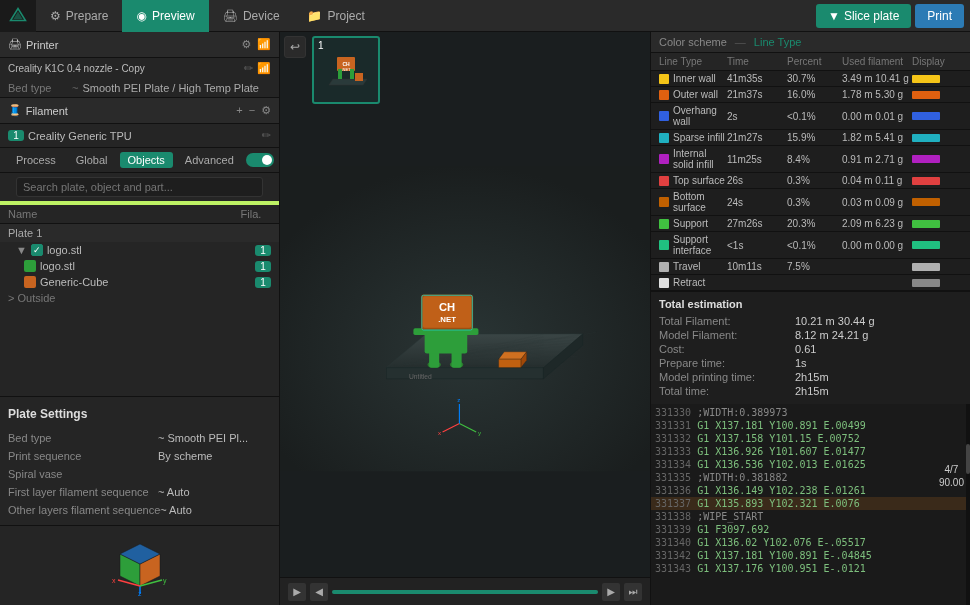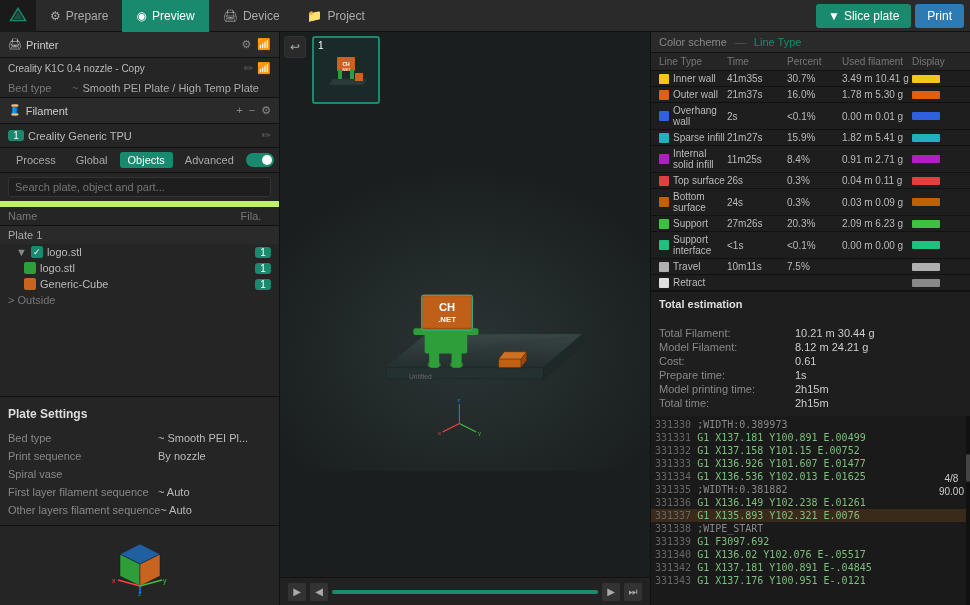--- a/index.html
+++ b/index.html
@@ -34,21 +34,21 @@
     .filament-item { display: flex; align-items: center; padding: 5px 8px; font-size: 11px; color: #bbb; gap: 4px; }
     .num-badge { background: #1a8a6e; color: #fff; border-radius: 3px; padding: 0 5px; font-size: 10px; min-width: 16px; text-align: center; }
 
     .process-tabs { display: flex; align-items: center; padding: 4px 8px; gap: 4px; border-bottom: 1px solid #111; }
     .proc-tab { padding: 2px 8px; border-radius: 3px; font-size: 11px; cursor: pointer; color: #aaa; }
     .proc-tab.active { background: #1a8a6e; color: #fff; }
     .adv-toggle { margin-left: auto; display: flex; align-items: center; gap: 4px; font-size: 11px; color: #aaa; }
     .toggle-switch { width: 28px; height: 14px; background: #1a8a6e; border-radius: 7px; position: relative; }
     .toggle-switch::after { content: ''; position: absolute; right: 2px; top: 2px; width: 10px; height: 10px; background: #fff; border-radius: 50%; }
 
-    .search-box { padding: 4px 8px; border-bottom: 6px solid #bef264; }
+    .search-box { padding: 4px 16px; border-bottom: 4px solid #bef264; }
     .search-input { width: 100%; background: #1e1e1e; border: 1px solid #333; border-radius: 3px; padding: 3px 6px; color: #ccc; font-size: 11px; outline: none; }
 
     .object-list-header { display: flex; padding: 3px 8px; font-size: 11px; color: #777; border-bottom: 1px solid #111; }
     .object-list-header .name-col { flex: 1; }
     .object-list-header .fila-col { width: 40px; text-align: center; }
 
     .object-list { flex: 1; overflow-y: auto; }
     .plate-item { padding: 3px 8px; font-size: 11px; color: #aaa; background: #2a2a2a; }
     .object-item { display: flex; align-items: center; padding: 2px 8px 2px 16px; font-size: 11px; color: #bbb; gap: 4px; }
     .object-item.sub { padding-left: 24px; }
@@ -84,21 +84,21 @@
     .cs-active { color: #1a8a6e; font-size: 11px; font-weight: 500; }
 
     .stats-table { overflow-y: auto; max-height: 260px; }
     .stats-header { display: grid; grid-template-columns: 1fr 60px 55px 70px 50px; padding: 3px 8px; font-size: 10px; color: #777; border-bottom: 1px solid #111; background: #252525; }
     .stats-row { display: grid; grid-template-columns: 1fr 60px 55px 70px 50px; padding: 2px 8px; font-size: 10px; color: #bbb; border-bottom: 1px solid #111; align-items: center; }
     .color-dot { width: 10px; height: 10px; border-radius: 1px; display: inline-block; margin-right: 4px; flex-shrink: 0; }
     .line-type-cell { display: flex; align-items: center; }
     .display-bar { width: 28px; height: 8px; border-radius: 1px; }
 
     .total-section { padding: 6px 8px; border-top: 1px solid #111; }
-    .total-title { font-size: 11px; font-weight: 600; color: #ddd; margin-bottom: 16px; }
+    .total-title { font-size: 11px; font-weight: 600; color: #ddd; margin-bottom: 4px; }
     .total-row { display: flex; gap: 16px; font-size: 11px; padding: 1px 0; }
     .total-label { color: #888; min-width: 120px; }
     .total-value { color: #ccc; }
 
     .gcode-section { flex: 1; overflow-y: auto; background: #1a1a1a; padding: 2px 0; }
     .gcode-line { display: flex; padding: 1px 4px; font-size: 10px; font-family: monospace; cursor: pointer; }
     .gcode-line.hl-orange { background: #3a2a1a; }
     .gcode-num { color: #666; min-width: 42px; text-align: right; padding-right: 6px; }
     .gcode-text { color: #aaa; }
     .gcode-text .comment { color: #888; }
@@ -241,21 +241,21 @@
     </div>
 
     <div class="plate-settings">
       <div class="ps-title">Plate Settings</div>
       <div class="ps-row">
         <span class="ps-label">Bed type</span>
         <span class="ps-value">~ Smooth PEI Pl...</span>
       </div>
       <div class="ps-row">
         <span class="ps-label">Print sequence</span>
-        <span class="ps-value">By nozzle</span>
+        <span class="ps-value">By scheme</span>
       </div>
       <div class="ps-row">
         <span class="ps-label">Spiral vase</span>
         <span class="ps-value"></span>
       </div>
       <div class="ps-row">
         <span class="ps-label">First layer filament sequence</span>
         <span class="ps-value">~ Auto</span>
       </div>
       <div class="ps-row">
@@ -642,19 +642,19 @@
     <span class="gcode-num">331343</span>
     <span class="gcode-text"><span style="color:#7dbf7d">G1 X137.176 Y100.951 E-.0121</span></span>
   </div>
         </div>
 
       <div class="right-side-scroll">
         <div class="right-scroll-thumb"></div>
       </div>
 
       <div class="layer-indicator">
-        <span class="layer-val">4/8</span>
+        <span class="layer-val">4/7</span>
         <span class="layer-val">90.00</span>
       </div>
     </div>
 
   </div>
 </div>
 
 </body></html>

